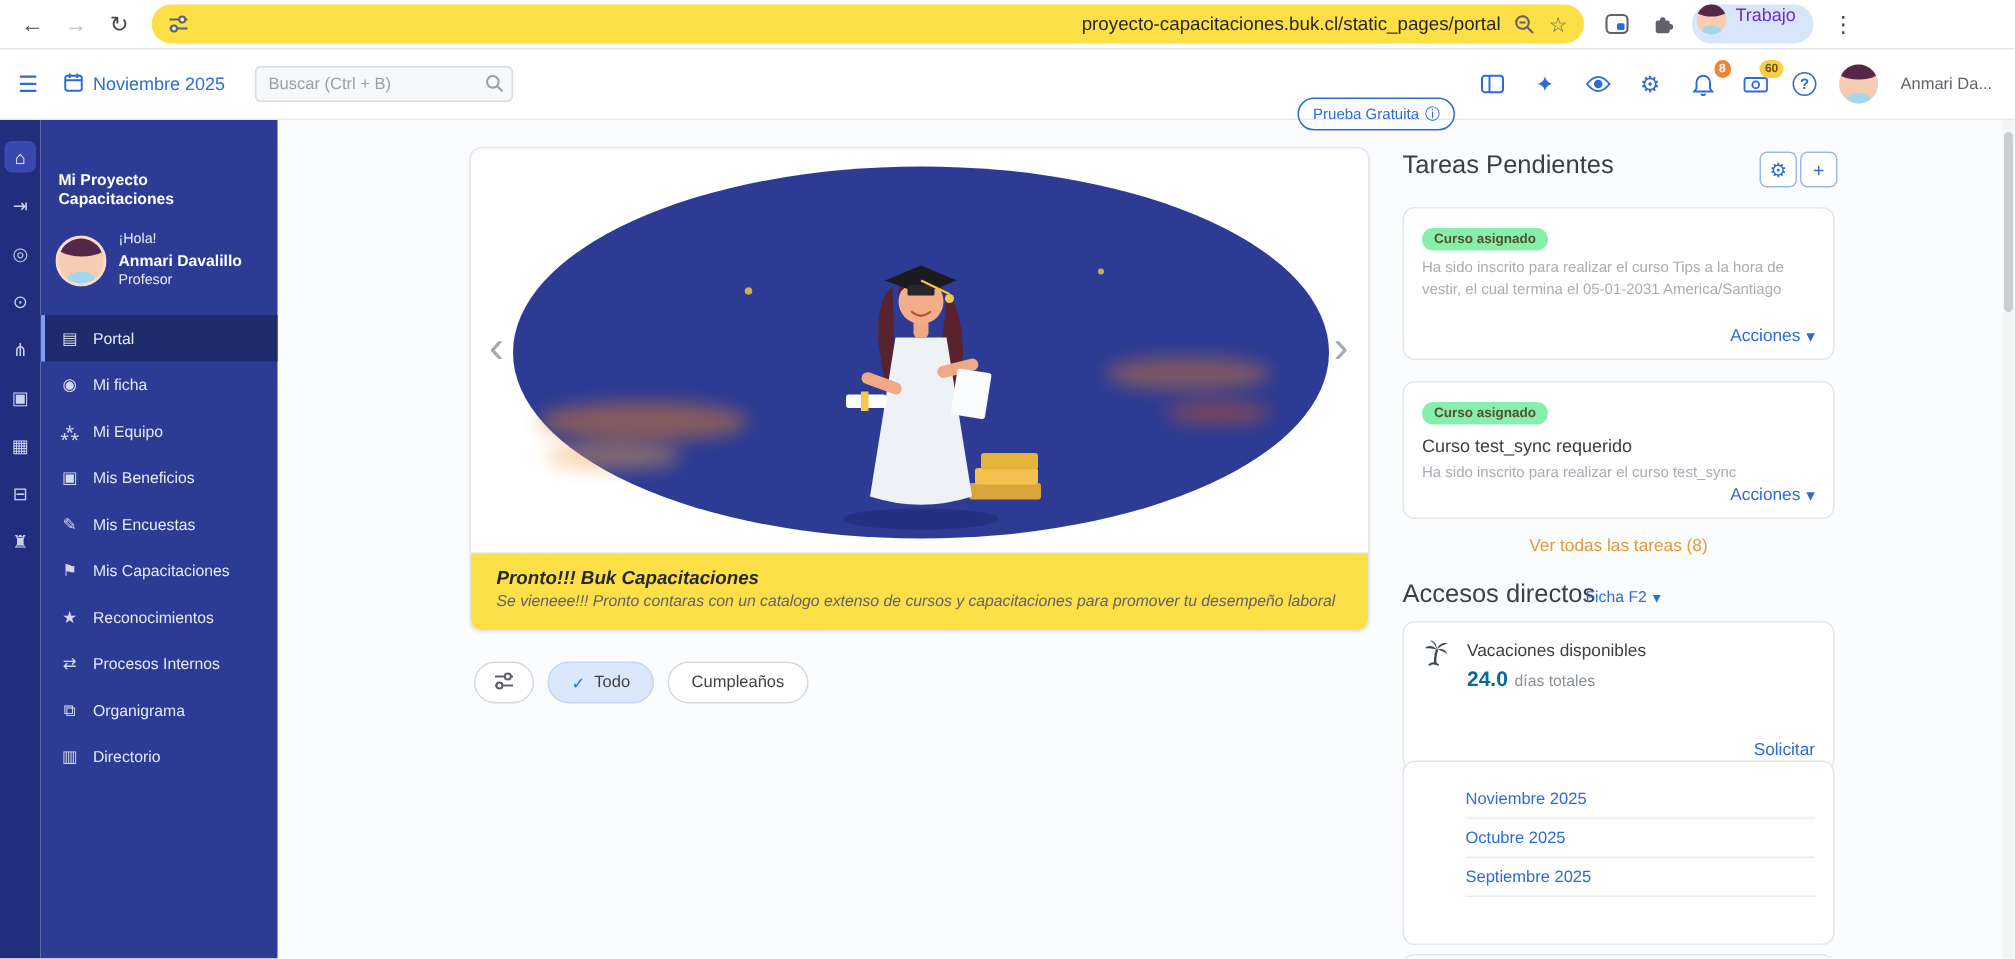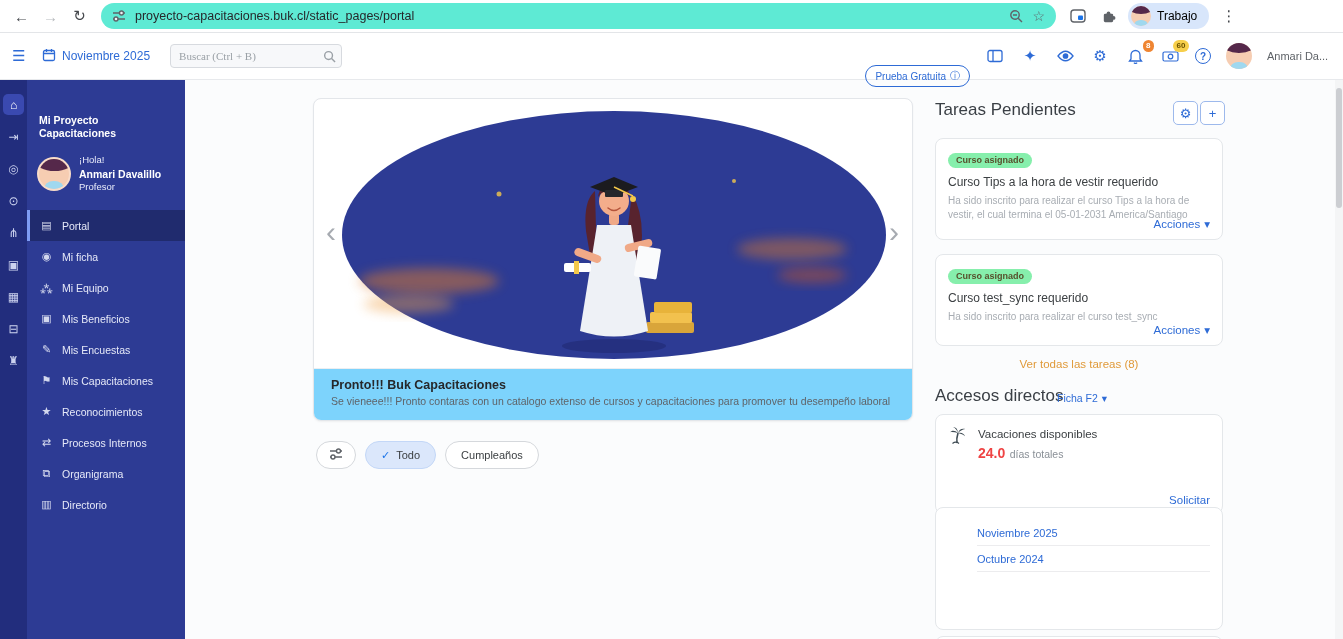--- a/index.html
+++ b/index.html
@@ -5,41 +5,41 @@
   * { box-sizing:border-box; margin:0; padding:0; }
   body { width:1343px; height:639px; position:relative; overflow:hidden;
          font-family:"Liberation Sans", sans-serif; background:#fbfcfd; }
 
   
   .browser-bar { position:absolute; top:0; left:0; width:1343px; height:33px; background:#fff;
                  border-bottom:1px solid #e3e5e8; display:flex; align-items:center; padding:0 8px; gap:2px; z-index:40; }
   .nav-btn { width:27px; height:27px; display:flex; align-items:center; justify-content:center;
              font-size:15px; color:#45484d; border-radius:50%; cursor:pointer; }
   .nav-btn.dis { color:#b8bbbf; }
-  .omnibox { flex:1; max-width:955px; height:26px; background:#5eead4; border-radius:14px;
-             display:flex; align-items:center; padding:0 11px; gap:9px; margin:0 6px; }
+  .omnibox { flex:1; max-width:955px; height:26px; background:#fde047; border-radius:14px;
+             display:flex; align-items:center; padding:0 11px; gap:9px; margin:0 6px;text-align:right; }
   .url { flex:1; font-size:12.5px; color:#26282b; white-space:nowrap; overflow:hidden; }
   .omni-icon { display:flex; align-items:center; color:#5f6368; font-size:14px; cursor:pointer; }
   .tbb { width:28px; height:27px; display:flex; align-items:center; justify-content:center; cursor:pointer; }
-  .profile-pill { height:26px; background:#d8e6fb; border-radius:14px; display:flex; align-items:center;
-                  gap:6px; padding:0 12px 0 3px; font-size:12px; color:#000000; margin:0 4px; cursor:pointer; }
+  .profile-pill { height:26px; background:#d8e6fb; border-radius:14px; display:flex; 
+                  gap:6px; padding:0 12px 0 3px; font-size:12px; color:#6d28d9; margin:0 4px; cursor:pointer; }
   .avatar { border-radius:50%; background:#f6cdb2; position:relative; overflow:hidden; flex:none; }
   .avatar::before { content:""; position:absolute; left:-15%; right:-15%; top:-32%; height:70%;
                     background:#55284a; border-radius:50%; }
   .avatar::after { content:""; position:absolute; left:16%; right:16%; bottom:-30%; height:58%;
                    background:#9fd8ef; border-radius:46% 46% 0 0; }
   .pp { width:20px; height:20px; }
   .tb-avatar { width:26px; height:26px; }
 
   
   .app-topbar { position:absolute; top:33px; left:0; width:1343px; height:47px; background:#fff;
                 border-bottom:1px solid #e7e9ec; display:flex; align-items:center; padding:0 12px; gap:10px; z-index:30; }
   .burger { color:#2e6bd6; font-size:15px; cursor:pointer; width:20px; }
   .date-chip { display:flex; align-items:center; gap:6px; color:#2e6bd6; font-size:12px; cursor:pointer; }
-  .search-wrap { position:relative; margin-left:10px;font-family:Liberation Serif, serif; }
+  .search-wrap { position:relative; margin-left:10px; }
   .search-input { width:172px; height:24px; border:1px solid #d7dadf; background:#f7f8fa; border-radius:4px;
                   padding:0 26px 0 8px; font-size:11px; color:#333; font-family:inherit; outline:none; }
   .search-input::placeholder { color:#9aa0a6; }
   .search-wrap .mag { position:absolute; right:6px; top:5px; }
   .topbar-right { margin-left:auto; display:flex; align-items:center; gap:15px; }
   .trial-pill { border:1px solid #2e6bd6; color:#2e6bd6; font-size:10px; padding:3px 9px; border-radius:11px;
                 display:flex; align-items:center; gap:4px; cursor:pointer; white-space:nowrap;margin-top:40px; }
   .tb-ic { position:relative; color:#2e6bd6; width:20px; height:20px; display:flex;
            align-items:center; justify-content:center; font-size:15px; cursor:pointer; }
   .cbadge { position:absolute; top:-6px; right:-9px; font-size:8px; font-weight:bold;
@@ -67,22 +67,22 @@
   .menu { margin-top:16px; }
   .menu-item { height:31px; display:flex; align-items:center; gap:9px; padding-left:13px;
                font-size:10.5px; color:#e6e9f8; cursor:pointer; }
   .menu-item .mi-ic { width:13px; text-align:center; font-size:11px; opacity:.9; }
   .menu-item.active { background:#202b6e; box-shadow:inset 3px 0 0 #7e9cf5; }
 
   
   .carousel-card { position:absolute; left:313px; top:98px; width:600px; height:323px; background:#fff;
                    border:1px solid #e3e6ea; border-radius:8px; box-shadow:0 1px 2px rgba(0,0,0,.05);
                    overflow:hidden; z-index:5; }
-  .carousel-caption { position:absolute; left:0; right:0; bottom:0; height:52px; background:#7dd3fc;
-                      border-top:1px solid #eceef1; padding:9px 17px; }
+  .carousel-caption { position:absolute; left:0; right:0; bottom:0; height:52px; background:#fde047;
+                      border-top:1px solid #eceef1; padding:9px 17px;font-style:italic; }
   .cap-title { font-size:12.5px; font-weight:bold; color:#26282b; }
   .cap-sub { font-size:10.5px; color:#5f6368; margin-top:3px; white-space:nowrap; }
   .chev { position:absolute; top:217px; font-size:30px; color:#a7abb1; z-index:6; cursor:pointer; line-height:1; }
   .chev.left { left:326px; } .chev.right { left:889px; }
 
   
   .filter-row { position:absolute; left:316px; top:441px; display:flex; gap:9px; z-index:5; }
   .pill { height:28px; border-radius:15px; border:1px solid #d5d8dc; background:#fff; display:flex;
           align-items:center; justify-content:center; font-size:11px; color:#3c4043; padding:0 15px;
           gap:6px; cursor:pointer; }
@@ -102,21 +102,21 @@
   .task-title { font-size:12px; color:#3c4043; margin-top:7px; }
   .task-desc { font-size:10px; color:#a8adb3; margin-top:5px; line-height:1.45; }
   .task-action { position:absolute; right:12px; bottom:8px; font-size:11.5px; color:#2e6bd6;
                  cursor:pointer; display:flex; gap:4px; align-items:center; }
   .see-all { position:absolute; left:935px; top:358px; width:288px; text-align:center; font-size:11.5px;
              color:#e09a3a; z-index:5; cursor:pointer; }
   .ficha-select { position:absolute; left:1057px; top:392px; font-size:10.5px; color:#2e6bd6; z-index:5;
                   cursor:pointer; display:flex; gap:4px; }
   .vac-row, .liq-head { display:flex; gap:10px; align-items:flex-start; }
   .vac-title, .liq-title { font-size:11.5px; color:#3c4043; padding-top:3px; }
-  .vac-amount { font-size:14px; font-weight:bold; color:#ef4444; }
+  .vac-amount { font-size:14px; font-weight:bold; color:#0369a1; }
   .vac-unit { font-size:10.5px; color:#8a9097; }
   .vac-action { position:absolute; right:12px; bottom:7px; font-size:11.5px; color:#2e6bd6; cursor:pointer; }
   .liq-list { margin-left:29px; margin-top:2px; }
   .liq-item { font-size:11px; color:#2e6bd6; padding:7px 0 6px; border-bottom:1px solid #ececee; cursor:pointer; }
   .partial-card { position:absolute; left:935px; top:636px; width:288px; height:12px; background:#fff;
                   border:1px solid #e4e7ea; border-radius:8px 8px 0 0; z-index:5; }
 
   
   .scrollbar { position:absolute; right:0; top:80px; bottom:0; width:8px; background:#f4f5f6; z-index:25; }
   .scroll-thumb { position:absolute; top:8px; right:1px; width:6px; height:120px; background:#ccced2; border-radius:3px; }
@@ -354,21 +354,20 @@
     <span>Cumpleaños</span>
   </span>
 </div>
 
 <div class="panel-title" style="left:935px; top:100px;">Tareas Pendientes</div>
 <span class="icon-btn" style="left:1173px; top:101px;">⚙</span>
 <span class="icon-btn" style="left:1200px; top:101px;">+</span>
 
 <div class="card" style="top:138px; height:102px;">
   <span class="badge-pill">Curso asignado</span>
-  <div class="task-title">Curso Tips a la hora de vestir requerido</div>
   <div class="task-desc">Ha sido inscrito para realizar el curso Tips a la hora de vestir, el cual termina el 05-01-2031 America/Santiago</div>
   <span class="task-action">
     <span>Acciones</span>
     <span>▾</span>
   </span>
 </div>
 
 <div class="card" style="top:254px; height:92px;">
   <span class="badge-pill">Curso asignado</span>
   <div class="task-title">Curso test_sync requerido</div>
@@ -406,21 +405,22 @@
         <span class="vac-unit">días totales</span>
       </div>
     </div>
   </div>
   <span class="vac-action">Solicitar</span>
 </div>
 
 <div class="card" style="top:507px; height:123px;">
   <div class="liq-list">
     <div class="liq-item">Noviembre 2025</div>
-    <div class="liq-item">Octubre 2024</div>
+    <div class="liq-item">Octubre 2025</div>
+    <div class="liq-item">Septiembre 2025</div>
   </div>
 </div>
 
 <div class="partial-card"></div>
 
 <div class="scrollbar">
   <div class="scroll-thumb"></div>
 </div>
 
 </body></html>

